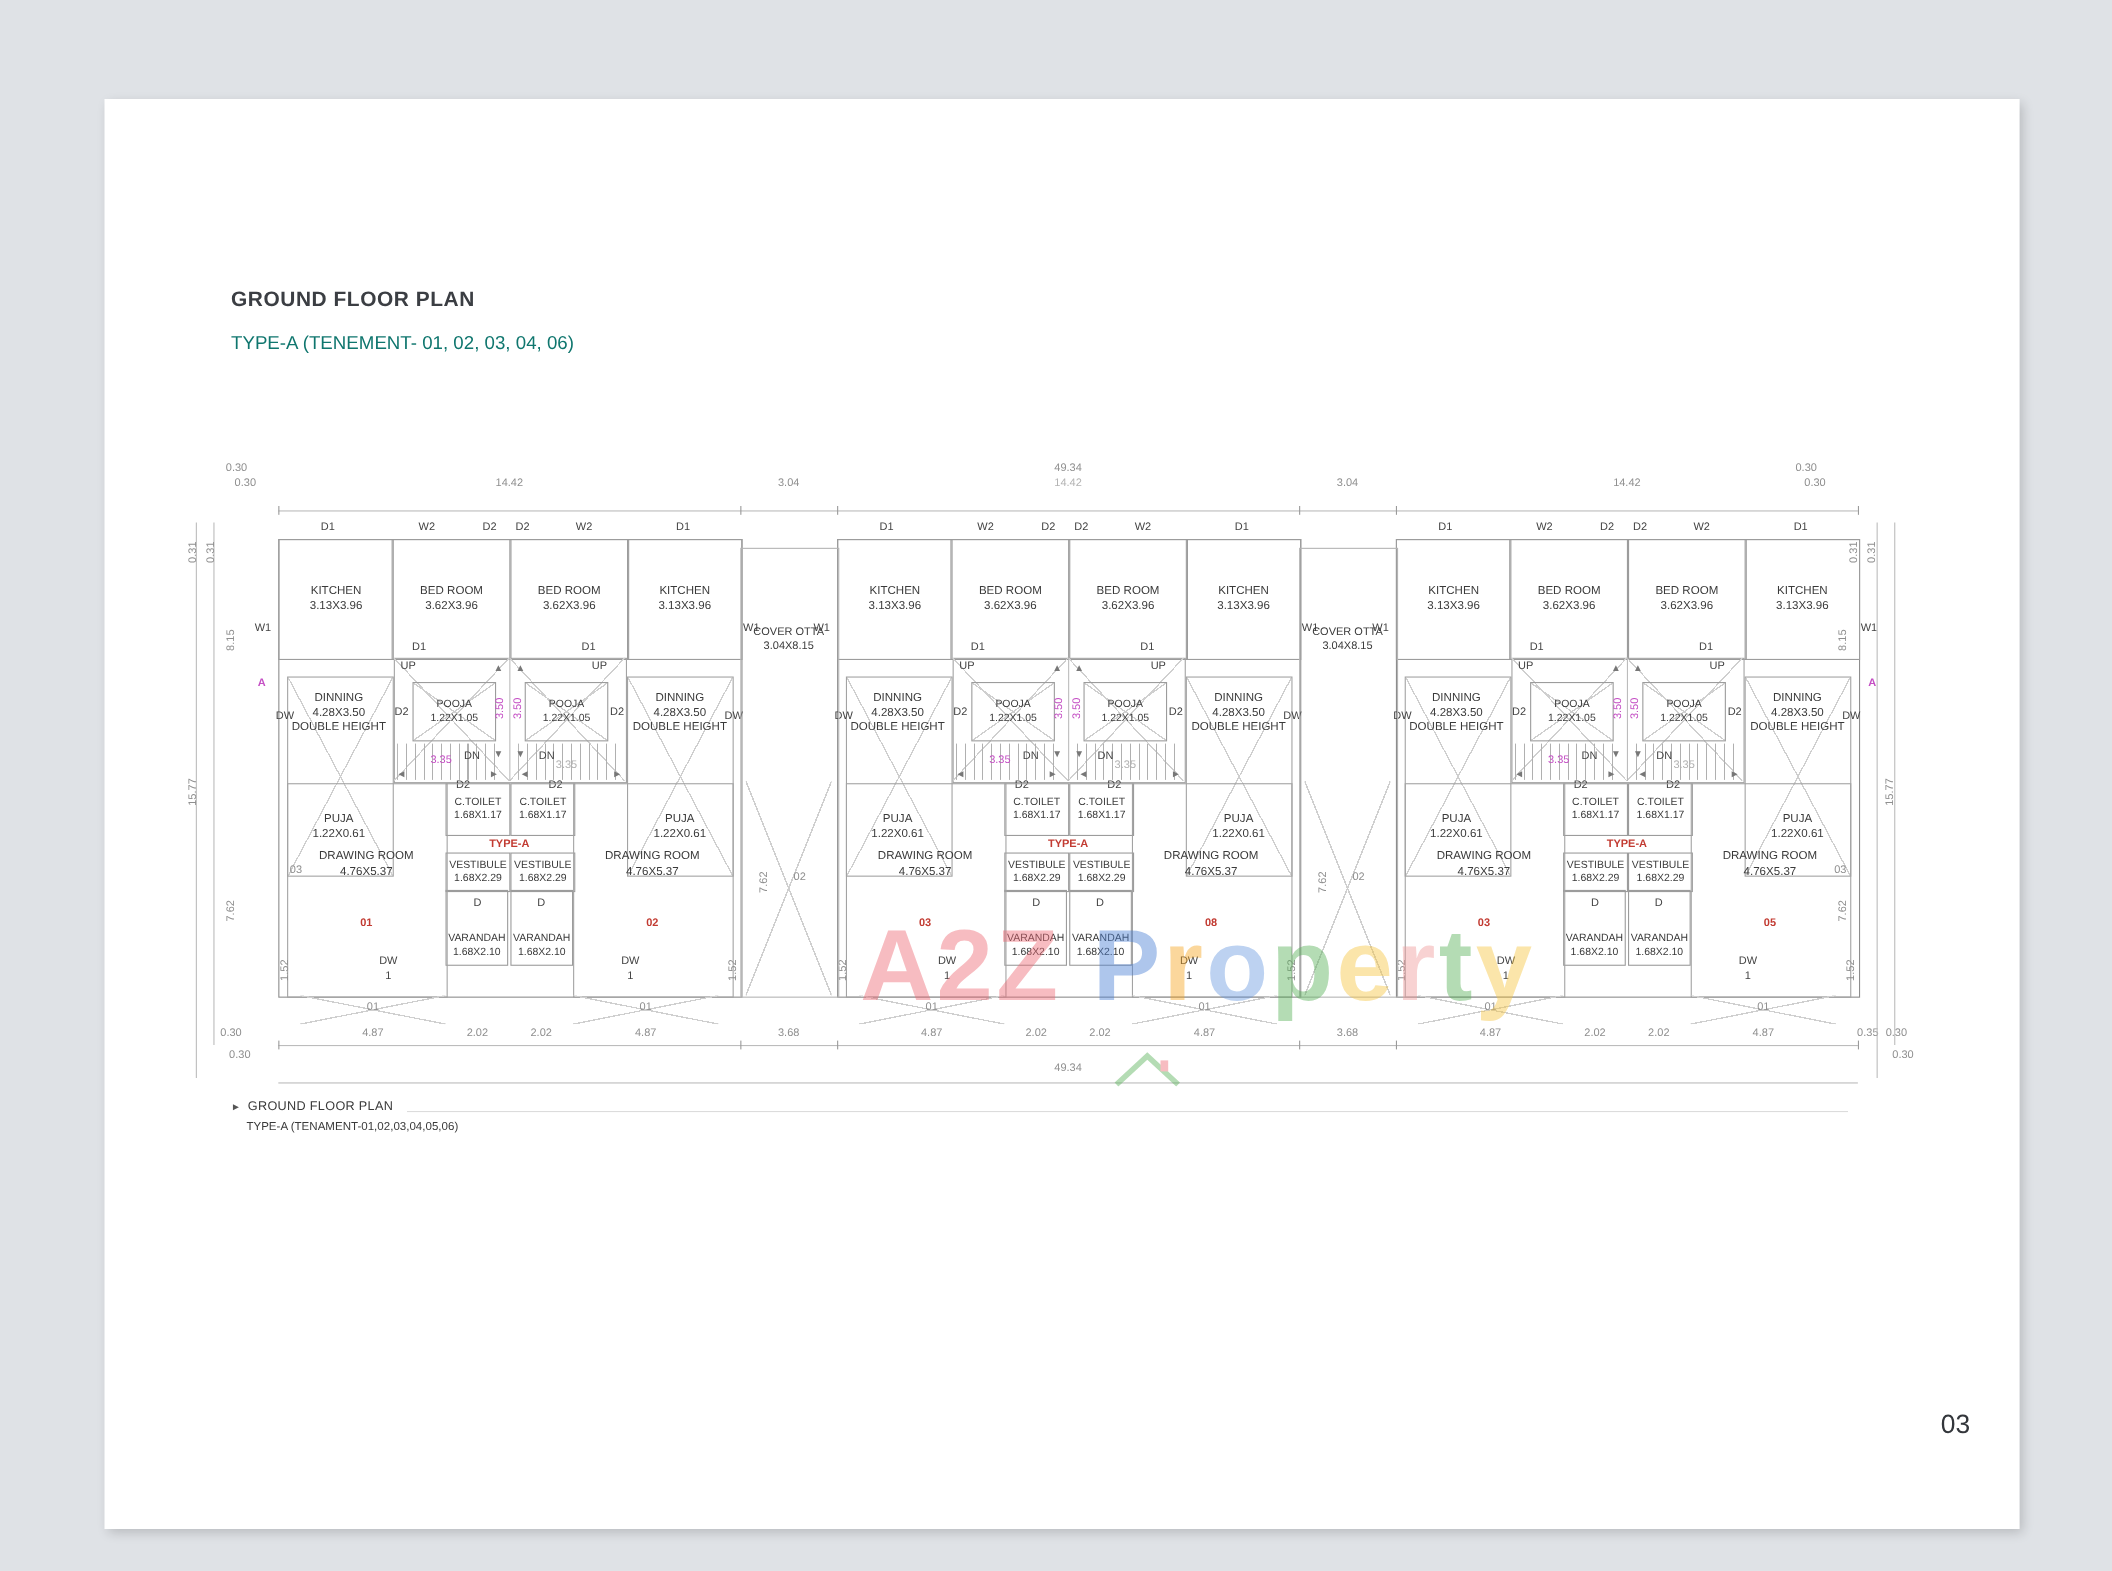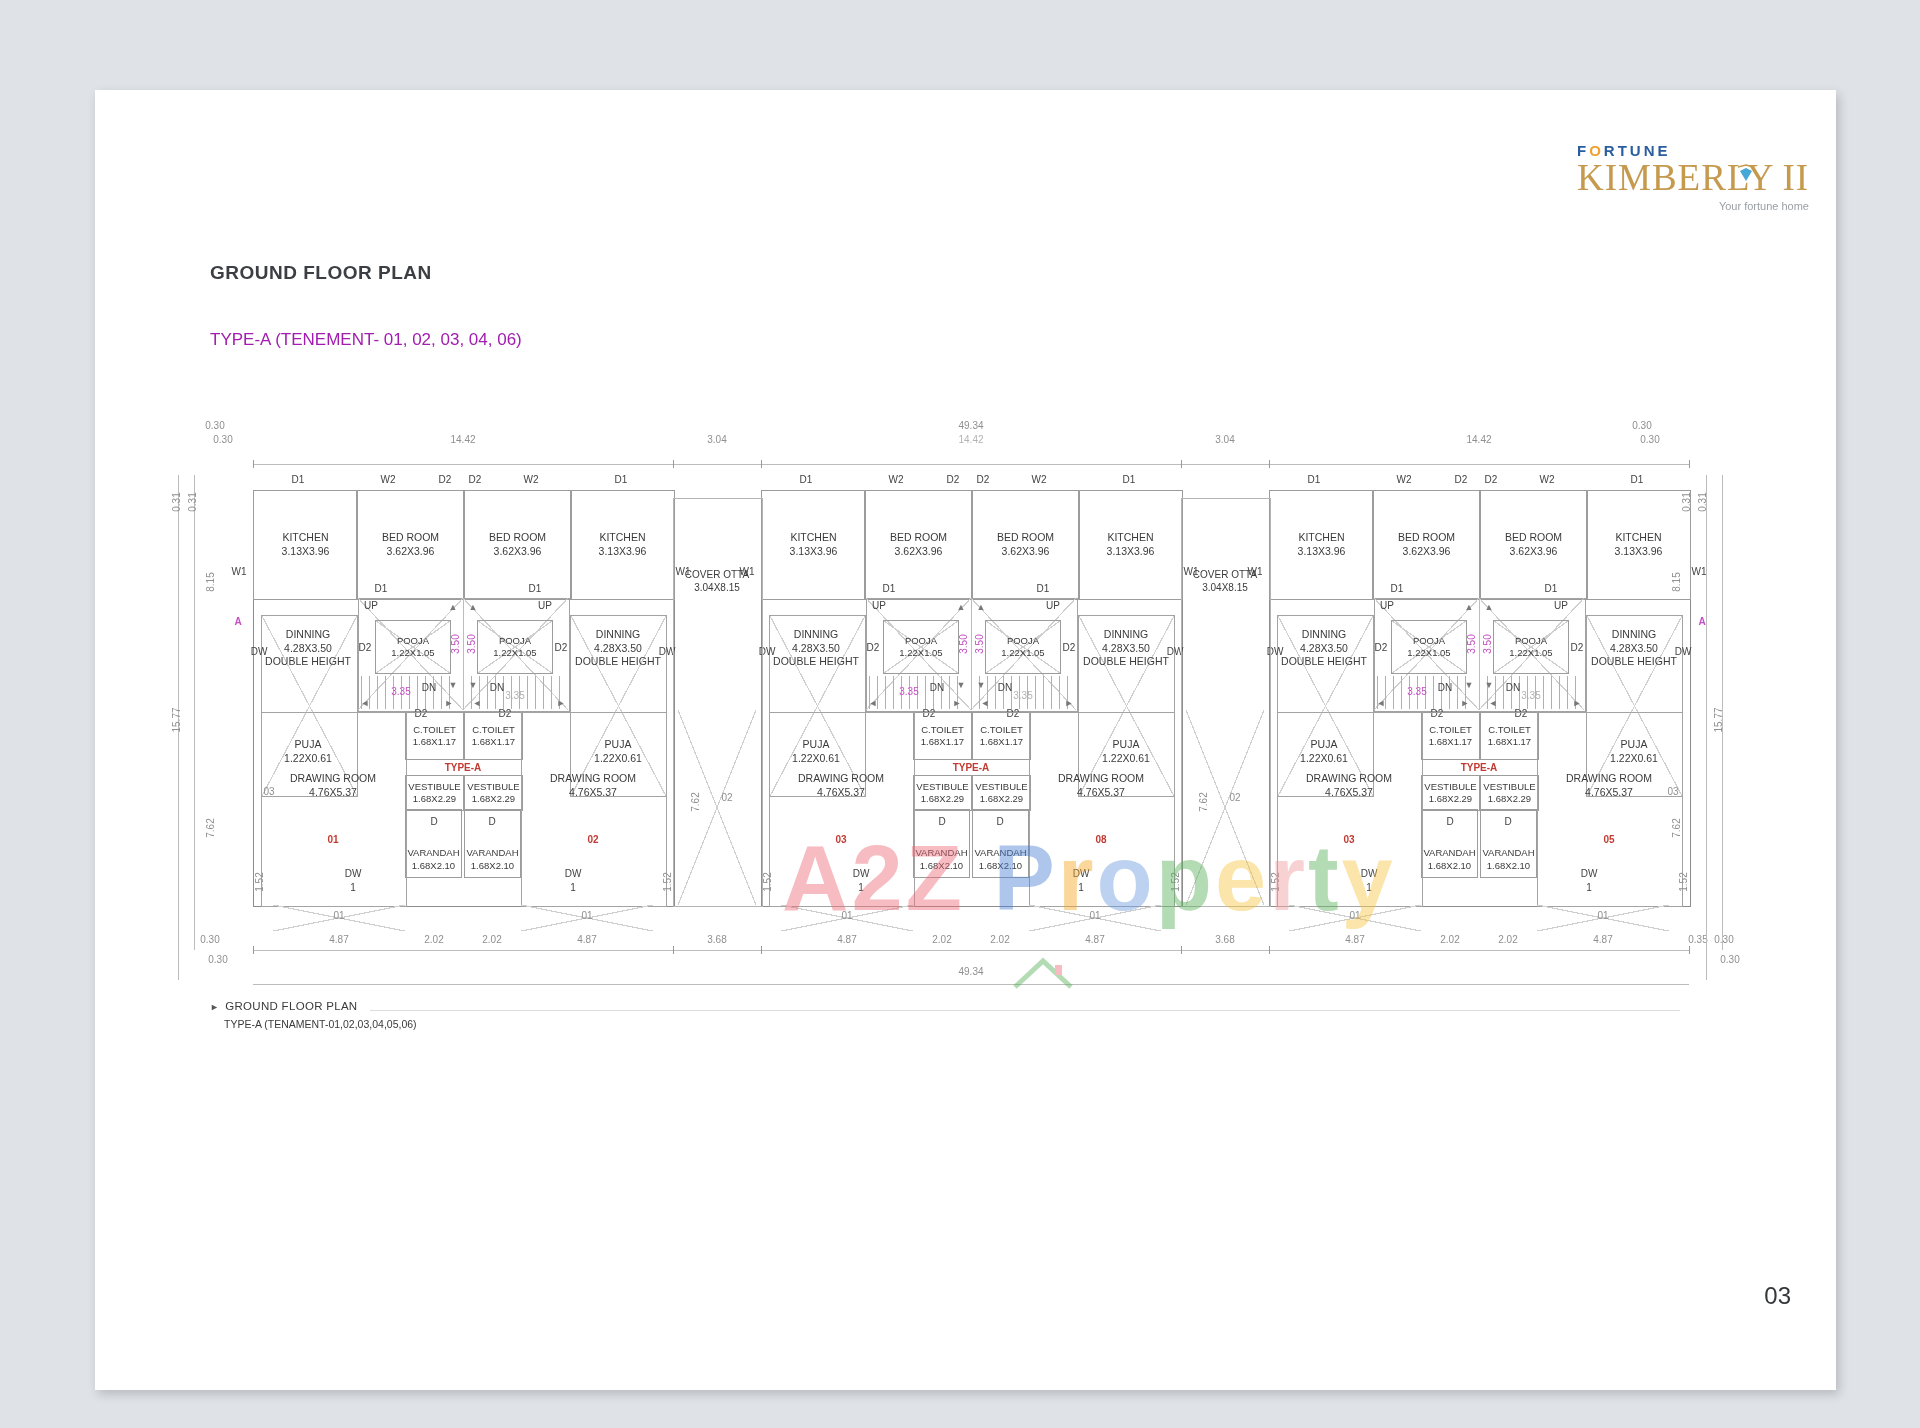--- a/index.html
+++ b/index.html
@@ -1,21 +1,21 @@
 <!DOCTYPE html>
 <html><head>
 <meta charset="utf-8">
 <style>
   html,body{margin:0;padding:0;}
   body{background:#dfe2e6;font-family:"Liberation Sans",sans-serif;}
   .page{position:relative;width:1920px;height:1428px;overflow:hidden;background:#dfe2e6;}
   .card{position:absolute;left:95px;top:90px;width:1741px;height:1300px;background:#ffffff;box-shadow:3px 4px 10px rgba(0,0,0,0.18);}
   
   .title{position:absolute;left:115px;top:172px;font-size:19px;font-weight:bold;letter-spacing:.5px;color:#3b3e43;}
-  .subtitle{position:absolute;left:115px;top:240px;font-size:17px;color:#a21caf;}
+  .subtitle{position:absolute;left:115px;top:212px;font-size:17px;color:#0f766e;}
   
   .logo{position:absolute;left:1482px;top:52px;width:240px;}
   .logo-fortune{font-size:15px;font-weight:bold;letter-spacing:3px;color:#2a5d9f;}
   .logo-o{color:#f0a132;}
   .logo-kimberly{position:relative;font-family:"Liberation Serif",serif;font-size:37px;color:#c59a4e;letter-spacing:1px;line-height:1.05;}
   .logo-ii{margin-left:8px;}
   .logo-diamond{position:absolute;left:158px;top:-8px;}
   .logo-tagline{font-size:11px;color:#9aa0a6;text-align:right;width:232px;margin-top:2px;}
   
   .wm-side{position:absolute;left:30px;top:560px;font-size:46px;font-weight:bold;letter-spacing:2px;color:rgba(155,158,164,0.38);white-space:pre;}
@@ -54,33 +54,20 @@
   .cap-arrow::before{content:"►";font-size:9px;color:#555;margin-right:6px;}
   .cap2{font-size:10.5px;margin:6px 0 0 14px;}
   .pagenum{position:absolute;right:45px;bottom:80px;font-size:24px;color:#33363b;}
 </style>
 </head>
 <body>
 
 <div class="page">
   <div class="card">
 
-    <div class="logo">
-      <div class="logo-fortune"><span>F</span><span class="logo-o">O</span><span>RTUNE</span></div>
-      <div class="logo-kimberly">
-        <span>KIMBERLY</span><span class="logo-ii">II</span>
-        <span class="logo-diamond">
-          <svg width="22" height="18" viewBox="0 0 22 18">
-              <path d="M3 3 L11 1 L19 3" fill="none" stroke="#c59a4e" stroke-width="1.5"></path>
-              <path d="M5 7 L11 4 L17 7 L11 17 Z" fill="#45a8d8"></path>
-            </svg>
-        </span>
-      </div>
-      <div class="logo-tagline">Your fortune home</div>
-    </div>
 
     <div class="title">GROUND FLOOR PLAN</div>
     <div class="subtitle">TYPE-A (TENEMENT- 01, 02, 03, 04, 06)</div>
 
     <div id="plan">
       <div class="caption">
         <div class="cap1"><span class="cap-arrow"></span><span>GROUND FLOOR PLAN</span></div>
         <div class="cap2">TYPE-A (TENAMENT-01,02,03,04,05,06)</div>
       </div>
     <div class="wall" style="position: absolute; left: 83px; top: 70px; width: 420px; height: 415px;"></div>

